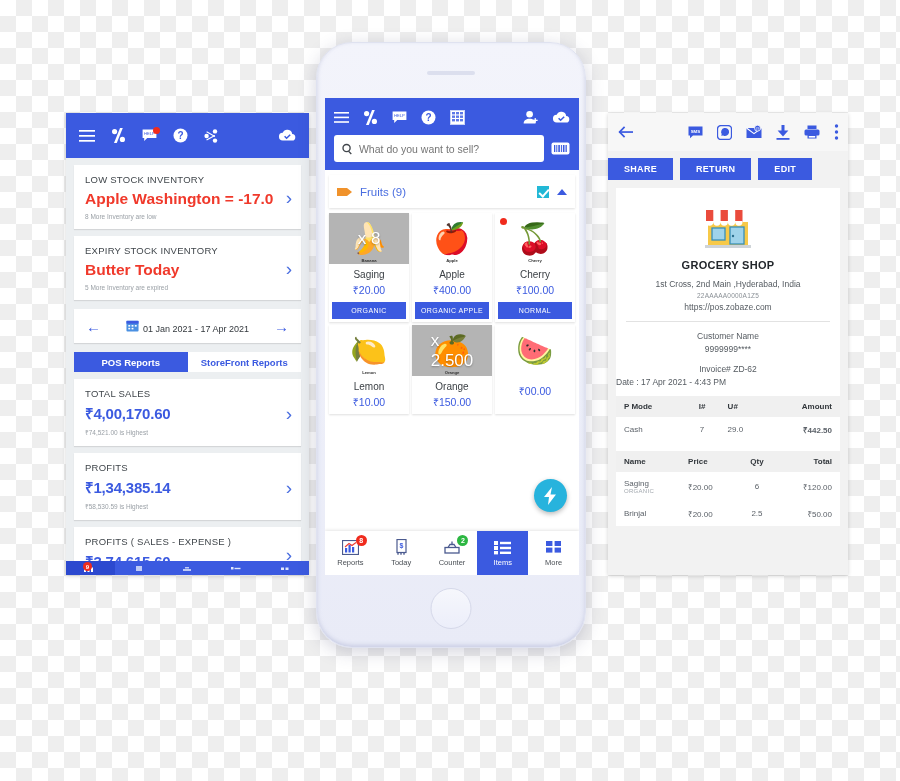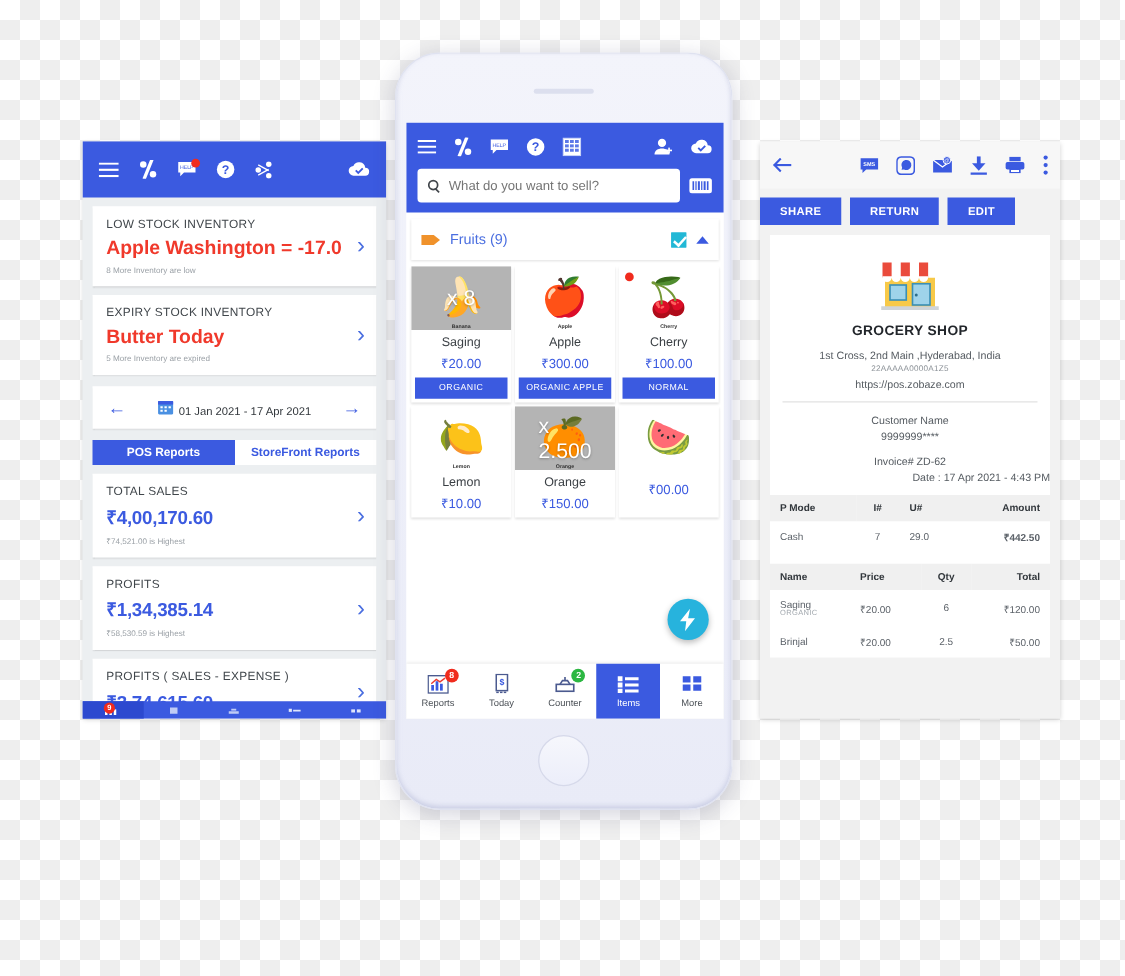--- a/index.html
+++ b/index.html
@@ -158,21 +158,21 @@
   .receipt { background: #fff; margin: 0 8px; padding: 12px 0 0; }
   .shopicon { display: flex; justify-content: center; margin-bottom: 7px; }
   .shopname { text-align: center; font-size: 11px; font-weight: bold; color: #22262b; letter-spacing: .3px; }
   .raddr { text-align: center; font-size: 8.5px; color: #555b61; margin-top: 8px; }
   .rgst { text-align: center; font-size: 6.5px; color: #8a9096; margin-top: 3px; letter-spacing: .2px; }
   .rurl { text-align: center; font-size: 8.5px; color: #555b61; margin-top: 3px; }
   .rdiv { height: 1px; background: #e2e2e2; margin: 9px 10px; }
   .rcust { text-align: center; font-size: 8.5px; color: #555b61; margin-top: 8px; }
   .rphone { text-align: center; font-size: 8.5px; color: #555b61; margin-top: 3px; }
   .rinv { text-align: center; font-size: 8.5px; color: #555b61; margin-top: 10px; }
-  .rdate { text-align: right; font-size: 8.5px; color: #555b61; margin-top: 3px; }
+  .rdate { text-align: left; font-size: 8.5px; color: #555b61; margin-top: 3px; }
   .rtable { width: 100%; border-collapse: collapse; margin-top: 9px; }
   .rtable th { background: #f0f0f0; font-size: 8px; color: #32373c; padding: 6px 8px; font-weight: bold; }
   .rtable td { font-size: 8px; color: #5c6269; padding: 7px 8px; }
   .ta-l { text-align: left; } .ta-c { text-align: center; } .ta-r { text-align: right; }
   .bold-amt { font-weight: bold; color: #22262b; }
   .sublbl { font-size: 6px; color: #a2a8ae; letter-spacing: .3px; }
 </style>
 </head>
 <body>
 
@@ -452,21 +452,21 @@
         <div class="pprice">₹20.00</div>
         <div class="pbtn">ORGANIC</div>
       </div>
 
       <div class="pcard">
         <div class="pimg">
           <span class="emoji">🍎</span>
           <span class="tinylbl">Apple</span>
         </div>
         <div class="pname">Apple</div>
-        <div class="pprice">₹300.00</div>
+        <div class="pprice">₹400.00</div>
         <div class="pbtn">ORGANIC APPLE</div>
       </div>
 
       <div class="pcard">
         <div class="pimg">
           <span class="dotmark"></span>
           <span class="emoji">🍒</span>
           <span class="tinylbl">Cherry</span>
         </div>
         <div class="pname">Cherry</div>

